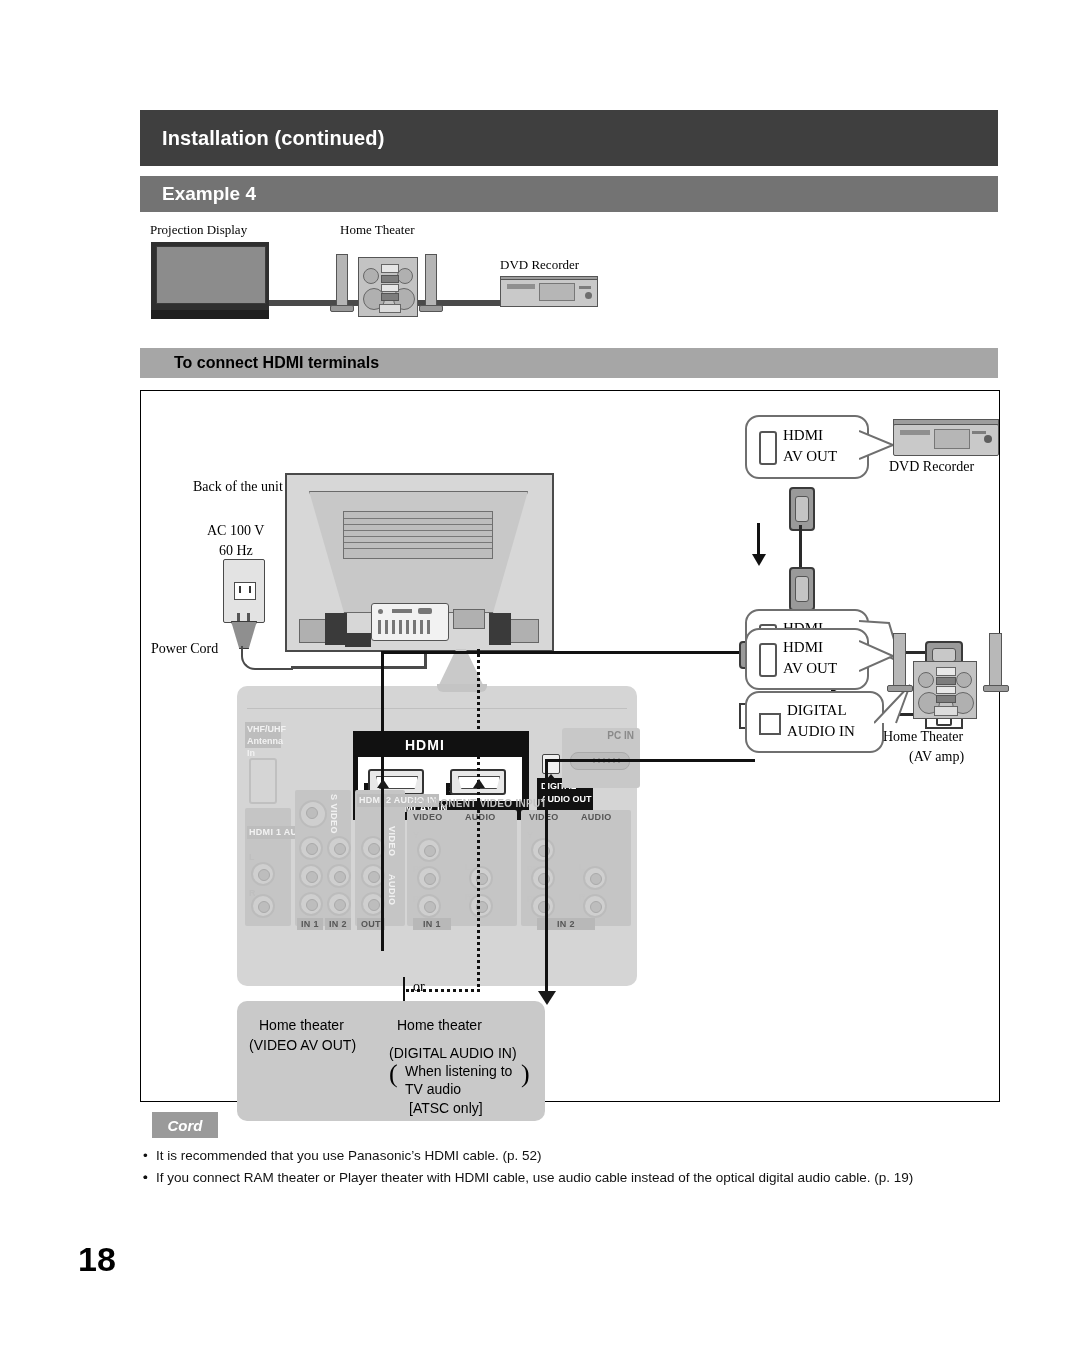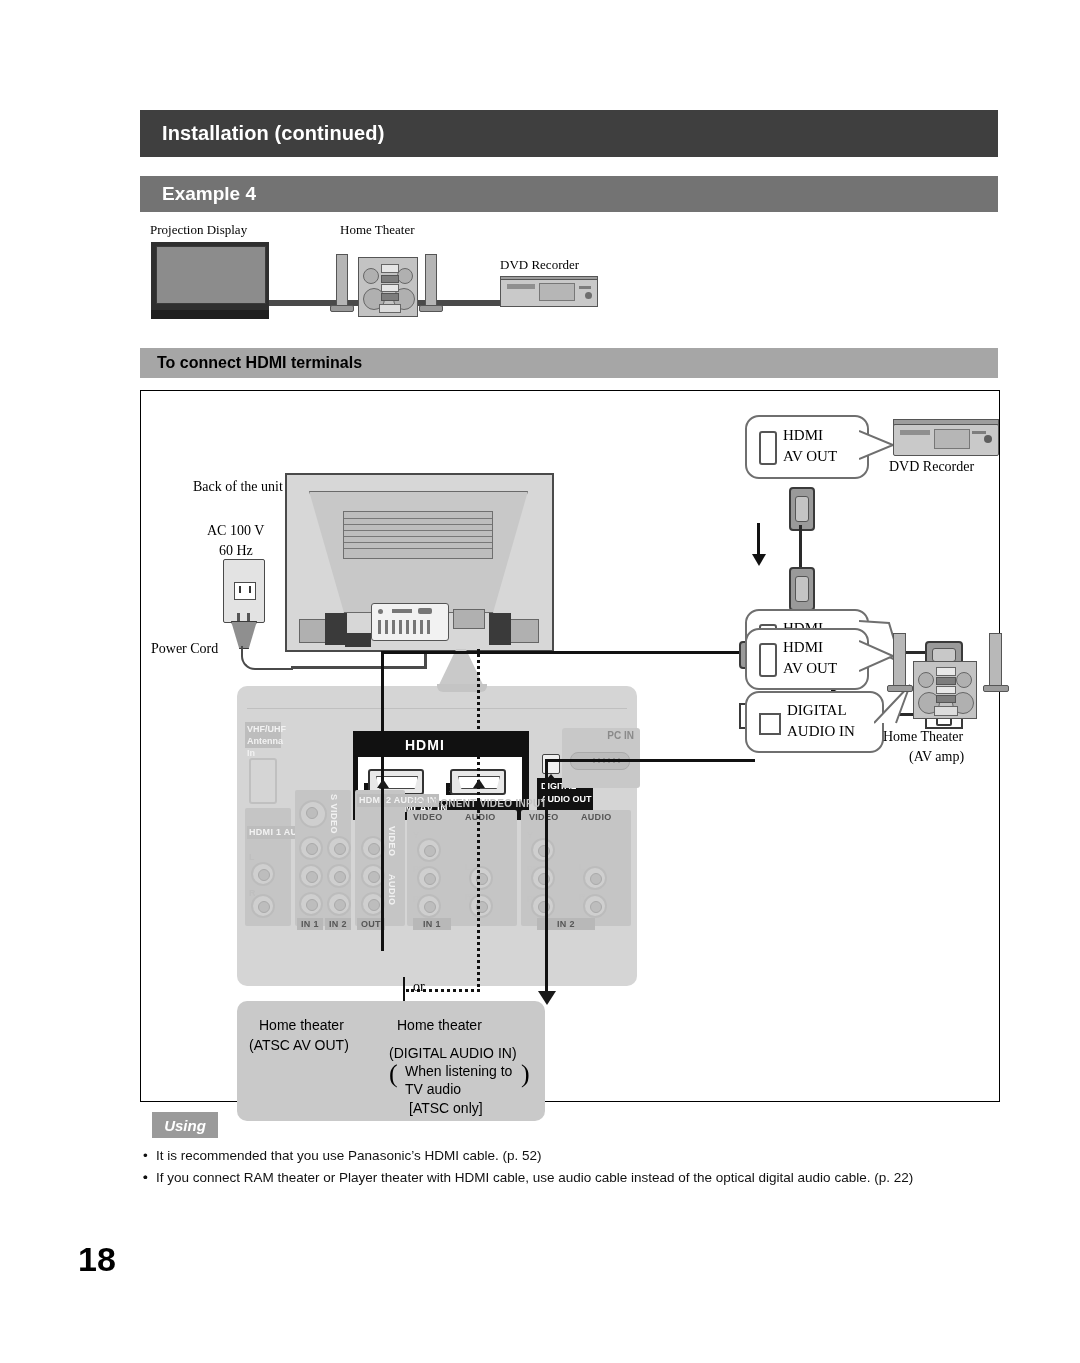--- a/index.html
+++ b/index.html
@@ -6,40 +6,40 @@
   html,body{margin:0;padding:0;}
   body{
     width:1080px;height:1363px;background:#ffffff;
     font-family:"Liberation Sans", sans-serif;
     position:relative;overflow:hidden;
   }
   .page{position:absolute;left:0;top:0;width:1080px;height:1363px;}
 
   
   .chapter-bar{
-    position:absolute;left:140px;top:110px;width:858px;height:47px;
+    position:absolute;left:140px;top:110px;width:858px;height:56px;
     background:#3f3f3f;display:flex;align-items:center;
   }
   .chapter-bar .txt{
     color:#fff;font-size:20px;font-weight:bold;padding-left:22px;letter-spacing:.1px;
   }
   .example-bar{
     position:absolute;left:140px;top:176px;width:858px;height:36px;
     background:#737373;display:flex;align-items:center;
   }
   .example-bar .ex-no{
     color:#fff;font-size:19px;font-weight:bold;padding-left:22px;width:150px;
   }
   .example-bar .ex-title{color:#fff;font-size:19px;font-weight:bold;}
 
   .section-bar{
     position:absolute;left:140px;top:348px;width:858px;height:30px;
     background:#a6a6a6;display:flex;align-items:center;
   }
-  .section-bar .txt{color:#000;font-size:16px;font-weight:bold;padding-left:17px;}
+  .section-bar .txt{color:#000;font-size:16px;font-weight:bold;padding-left:34px;}
 
   
   .overview{position:absolute;left:140px;top:222px;width:560px;height:120px;}
   .ov-label{position:absolute;font-family:"Liberation Serif", serif;font-size:13px;color:#000;white-space:nowrap;}
   .ov-wire{position:absolute;background:#4a4a4a;}
 
   
   .ov-tv-outer{position:absolute;left:11px;top:20px;width:118px;height:68px;background:#2f2f2f;}
   .ov-tv-inner{position:absolute;left:16px;top:24px;width:108px;height:56px;background:#8c8c8c;border:1px solid #3a3a3a;}
   .ov-tv-base{position:absolute;left:11px;top:88px;width:118px;height:9px;background:#1f1f1f;}
@@ -466,44 +466,44 @@
       <div style="position:absolute;left:22px;top:33px;width:18px;height:6px;background:#7d7d7d;border:1px solid #555;"></div>
       <div style="position:absolute;left:20px;top:44px;width:22px;height:8px;background:#dcdcdc;border:1px solid #666;"></div>
     </div>
     <div class="ht-spk" style="left:848px;top:242px;"></div>
     <div class="ht-base" style="left:842px;top:294px;"></div>
     <div class="d-label" style="left:742px;top:338px;">Home Theater</div>
     <div class="d-label" style="left:768px;top:358px;">(AV amp)</div>
 
     <div class="botbox">
       <div class="bb-txt" style="left:22px;top:16px;">Home theater</div>
-      <div class="bb-txt" style="left:12px;top:36px;">(ATSC AV OUT)</div>
+      <div class="bb-txt" style="left:12px;top:36px;">(VIDEO AV OUT)</div>
       <div class="bb-txt" style="left:160px;top:16px;">Home theater</div>
       <div class="bb-txt" style="left:152px;top:44px;">(DIGITAL AUDIO IN)</div>
       <div class="paren" style="left:152px;top:58px;">(</div>
       <div class="bb-txt" style="left:168px;top:62px;">When listening to</div>
       <div class="bb-txt" style="left:168px;top:80px;">TV audio</div>
       <div class="paren" style="left:284px;top:58px;">)</div>
       <div class="bb-txt" style="left:172px;top:99px;">[ATSC only]</div>
     </div>
 
   </div>
 
   <div class="notes-tag">
-    <span>Using</span>
+    <span>Cord</span>
   </div>
   <div class="notes">
     <div class="note">
       <span class="bullet">•</span>
       <span>It is recommended that you use Panasonic’s HDMI cable. (p. 52)</span>
     </div>
     <div class="note">
       <span class="bullet">•</span>
     </div>
     <div class="note">
       <span class="bullet">•</span>
-      <span>If you connect RAM theater or Player theater with HDMI cable, use audio cable instead of the optical digital audio cable. (p. 22)</span>
+      <span>If you connect RAM theater or Player theater with HDMI cable, use audio cable instead of the optical digital audio cable. (p. 19)</span>
     </div>
   </div>
 
   <div class="pageno">18</div>
 
 </div>
 
 </body></html>

